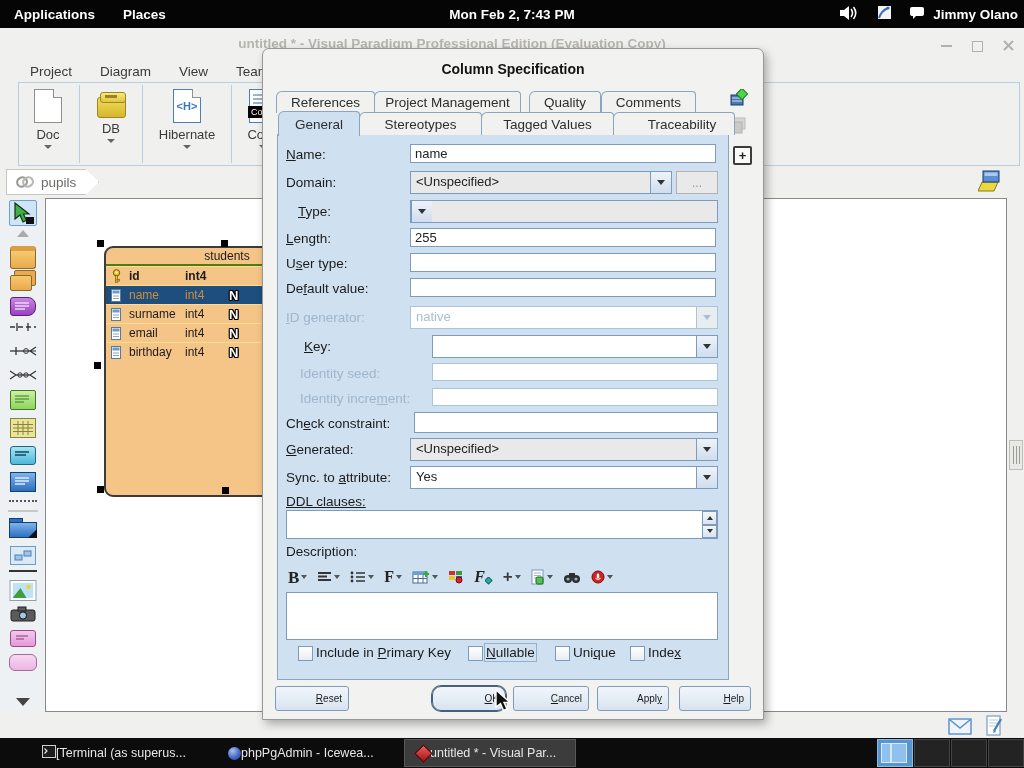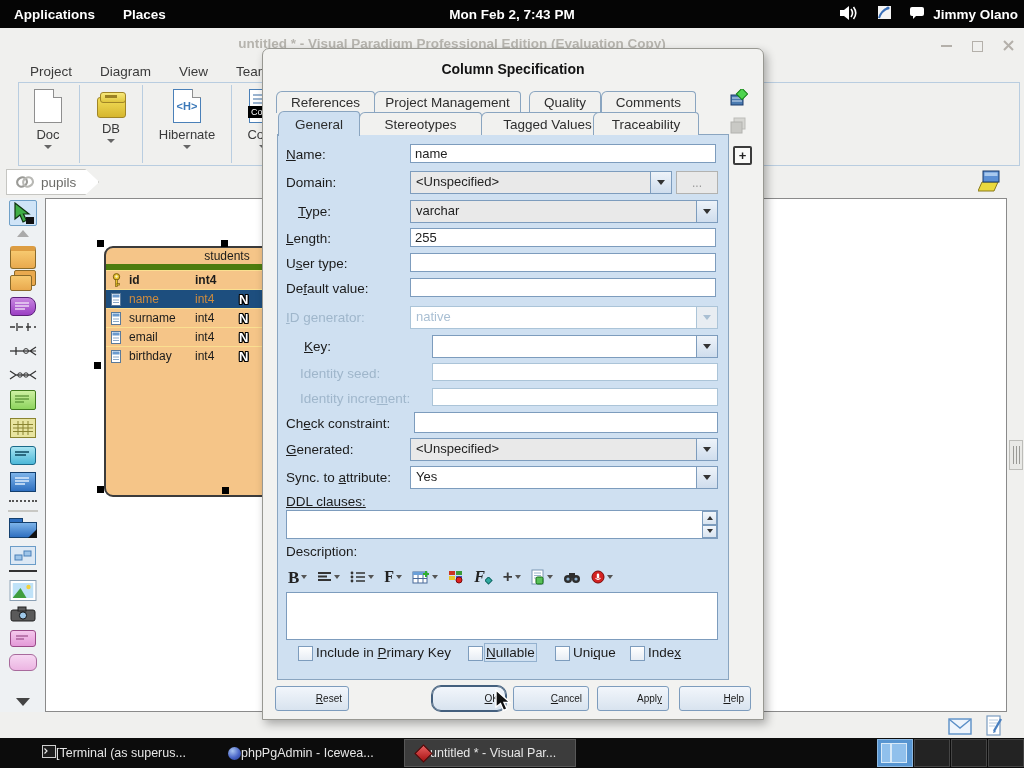--- a/index.html
+++ b/index.html
@@ -45,25 +45,25 @@
   .pal-sel{background:#cfe4f7;border:1px solid #6fa0c8;border-radius:2px;padding:1px;}
   #canvas{position:relative;flex:1;background:#ffffff;border:1px solid #8a8a8a;overflow:hidden;}
   #rightstrip{width:17px;background:#f0f0ee;position:relative;}
   #grip{position:absolute;left:2px;top:242px;width:12px;height:28px;background:#e9e9e6;border:1px solid #bdbdb9;
     display:flex;gap:2px;align-items:center;justify-content:center;}
   #grip i{width:1px;height:18px;background:#9a9a96;display:block;}
 
   
   #entity{position:absolute;left:58px;top:47px;width:242px;height:247px;background:#f5c588;
     border:2px solid #3b3b3b;border-radius:9px;overflow:hidden;font-size:12px;color:#1b1b1b;}
-  .ent-title{height:16px;line-height:16px;text-align:center;border-bottom:6px solid #4d7c0f;}
+  .ent-title{height:16px;line-height:16px;text-align:center;border-bottom:2px solid #4d7c0f;}
   .ent-row{height:18px;display:flex;align-items:center;padding-left:5px;border-top:1px solid #fadf90;}
   .ent-row:first-of-type{border-top:none;}
   .ent-row .cicon{width:13px;margin-right:5px;display:flex;}
-  .ent-row .cname{width:66px;}
+  .ent-row .cname{width:56px;}
   .ent-row .ctype{width:44px;}
   .ent-row.bold{font-weight:bold;}
   .ent-row.selected{background:#1d4e7e;color:#cf8c3e;border-top:1px solid #fadf90;}
   .nbadge{font-weight:900;font-size:13px;color:#fff;line-height:13px;
     text-shadow:-1px 0 #000,1px 0 #000,0 -1px #000,0 1px #000,-1px -1px #000,1px 1px #000,1px -1px #000,-1px 1px #000;}
   .handle{position:absolute;width:7px;height:7px;background:#000;}
 
   #statusbar{height:26px;position:relative;background:#f0f0ee;}
   #status-icons{position:absolute;right:20px;top:3px;display:flex;gap:14px;align-items:center;}
 
@@ -458,21 +458,21 @@
     <div id="dlg-title">Column Specification</div>
 
     <div class="tab" style="left:13px;top:42px;width:97px;">References</div>
     <div class="tab" style="left:111px;top:42px;width:145px;">Project Management</div>
     <div class="tab" style="left:266px;top:42px;width:70px;">Quality</div>
     <div class="tab" style="left:338px;top:42px;width:93px;">Comments</div>
 
     <div class="tab front active" style="left:15px;top:62px;width:80px;">General</div>
     <div class="tab front" style="left:96px;top:63px;width:121px;">Stereotypes</div>
     <div class="tab front" style="left:218px;top:63px;width:131px;">Tagged Values</div>
-    <div class="tab front" style="left:330px;top:63px;width:104px;">Traceability</div>
+    <div class="tab front" style="left:350px;top:63px;width:104px;padding-left:16px;">Traceability</div>
 
     <span class="abs" style="left:467px;top:40px;">
       <svg width="18" height="18" viewBox="0 0 18 18">
           <rect x="1" y="6" width="12" height="10" fill="#4a7ab0" stroke="#1a3a6a"></rect>
           <path d="M2 9h10M2 12h10" stroke="#cfe0f2" stroke-width="1.2"></path>
           <rect x="8" y="1" width="8" height="8" transform="rotate(45 12 5)" fill="#4ed44e" stroke="#0f7a0f"></rect>
         </svg>
     </span>
     <span class="abs" style="left:467px;top:68px;">
       <svg width="17" height="17" viewBox="0 0 17 17">
@@ -491,21 +491,20 @@
       <div class="combo" style="left:132px;top:36px;width:260px;height:21px;">
         <span class="combo-text">&lt;Unspecified&gt;</span>
         <span class="combo-arrow">
             <i class="tri-down"></i>
           </span>
       </div>
       <span class="btn-browse" style="left:398px;top:36px;width:40px;height:21px;">...</span>
 
       <span class="plabel" style="left:20px;top:69px;"><u>T</u>ype:</span>
       <div class="combo" style="left:132px;top:65px;width:306px;height:21px;">
-        <span class="combo-text">varchar</span>
         <span class="combo-arrow">
             <i class="tri-down"></i>
           </span>
       </div>
 
       <span class="plabel" style="left:8px;top:96px;"><u>L</u>ength:</span>
       <input class="pinput" style="left: 132px; top: 93px; width: 296px; height: 17px;" value="255">
 
       <span class="plabel" style="left:8px;top:121px;">U<u>s</u>er type:</span>
       <input class="pinput" style="left: 132px; top: 118px; width: 296px; height: 17px;" value="">

